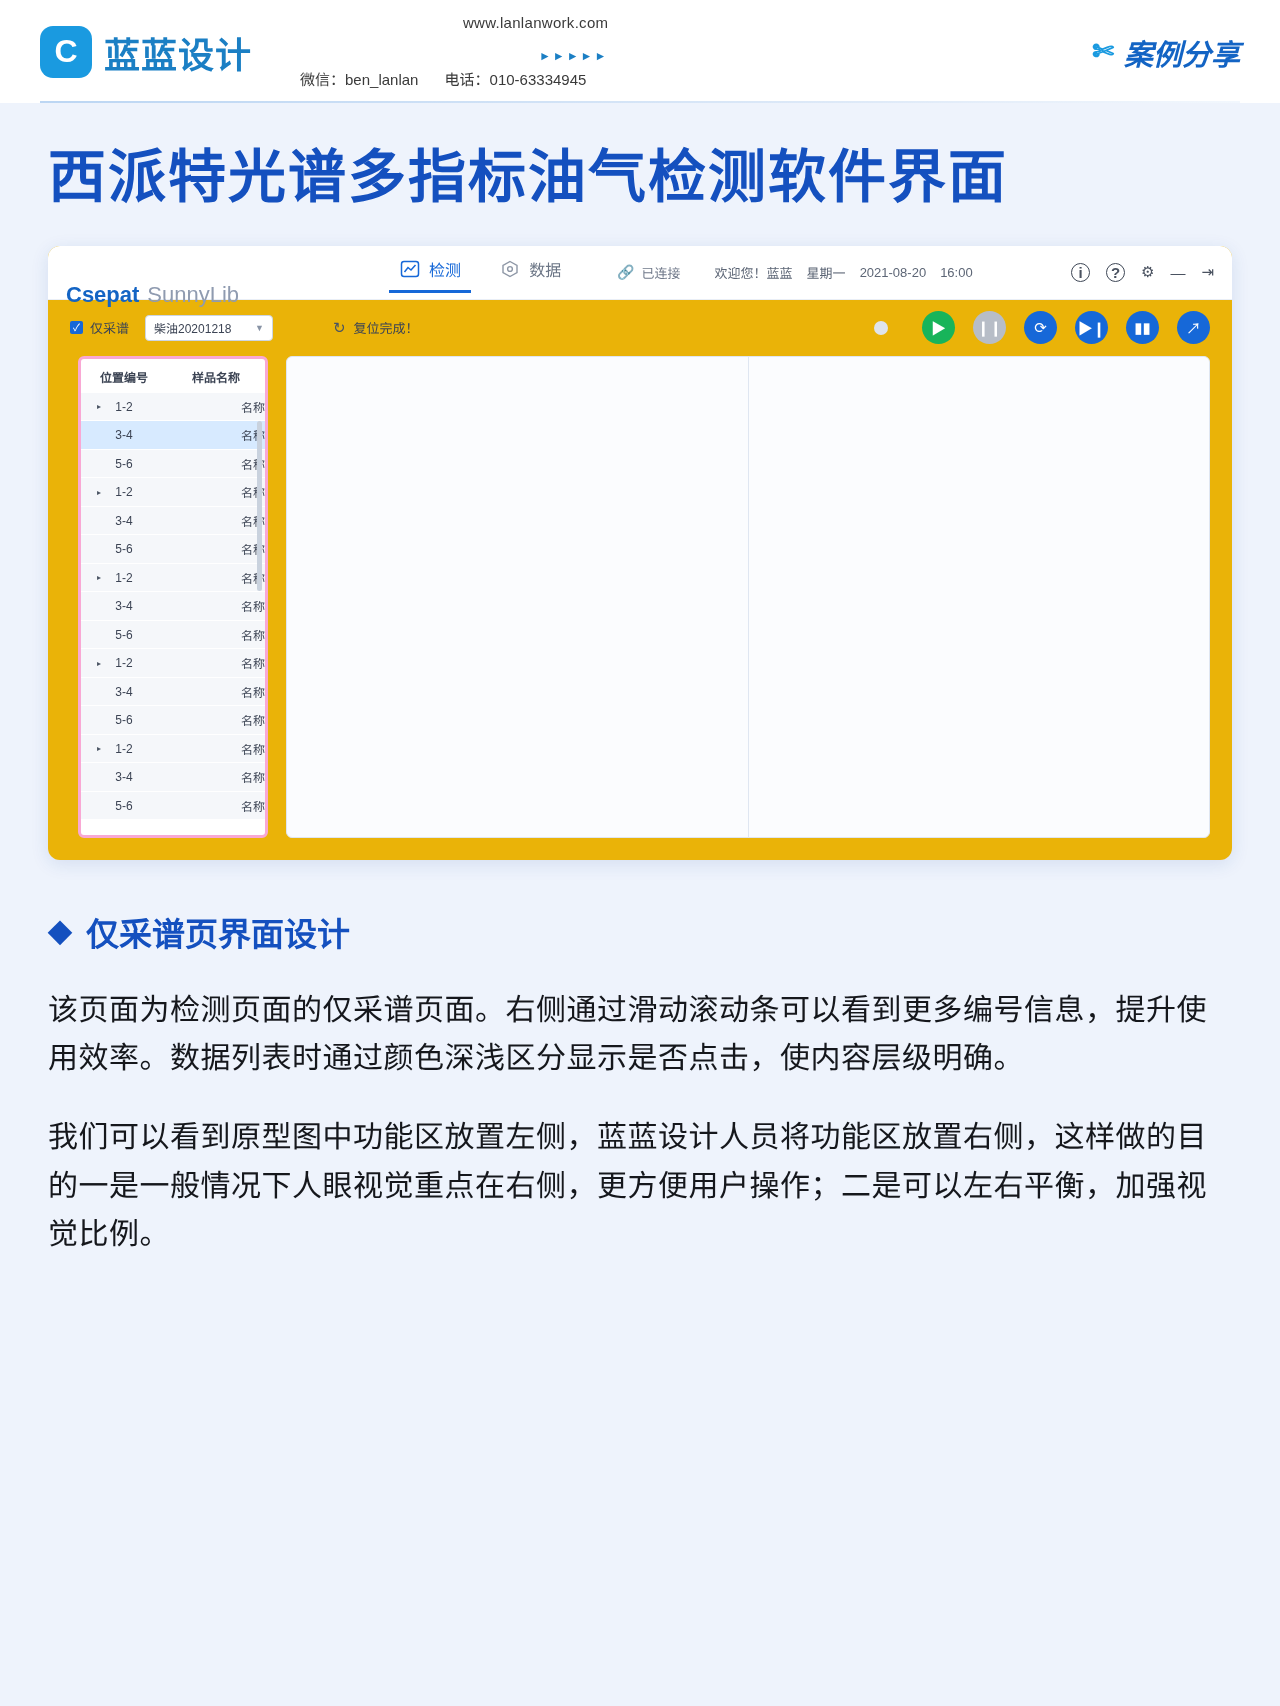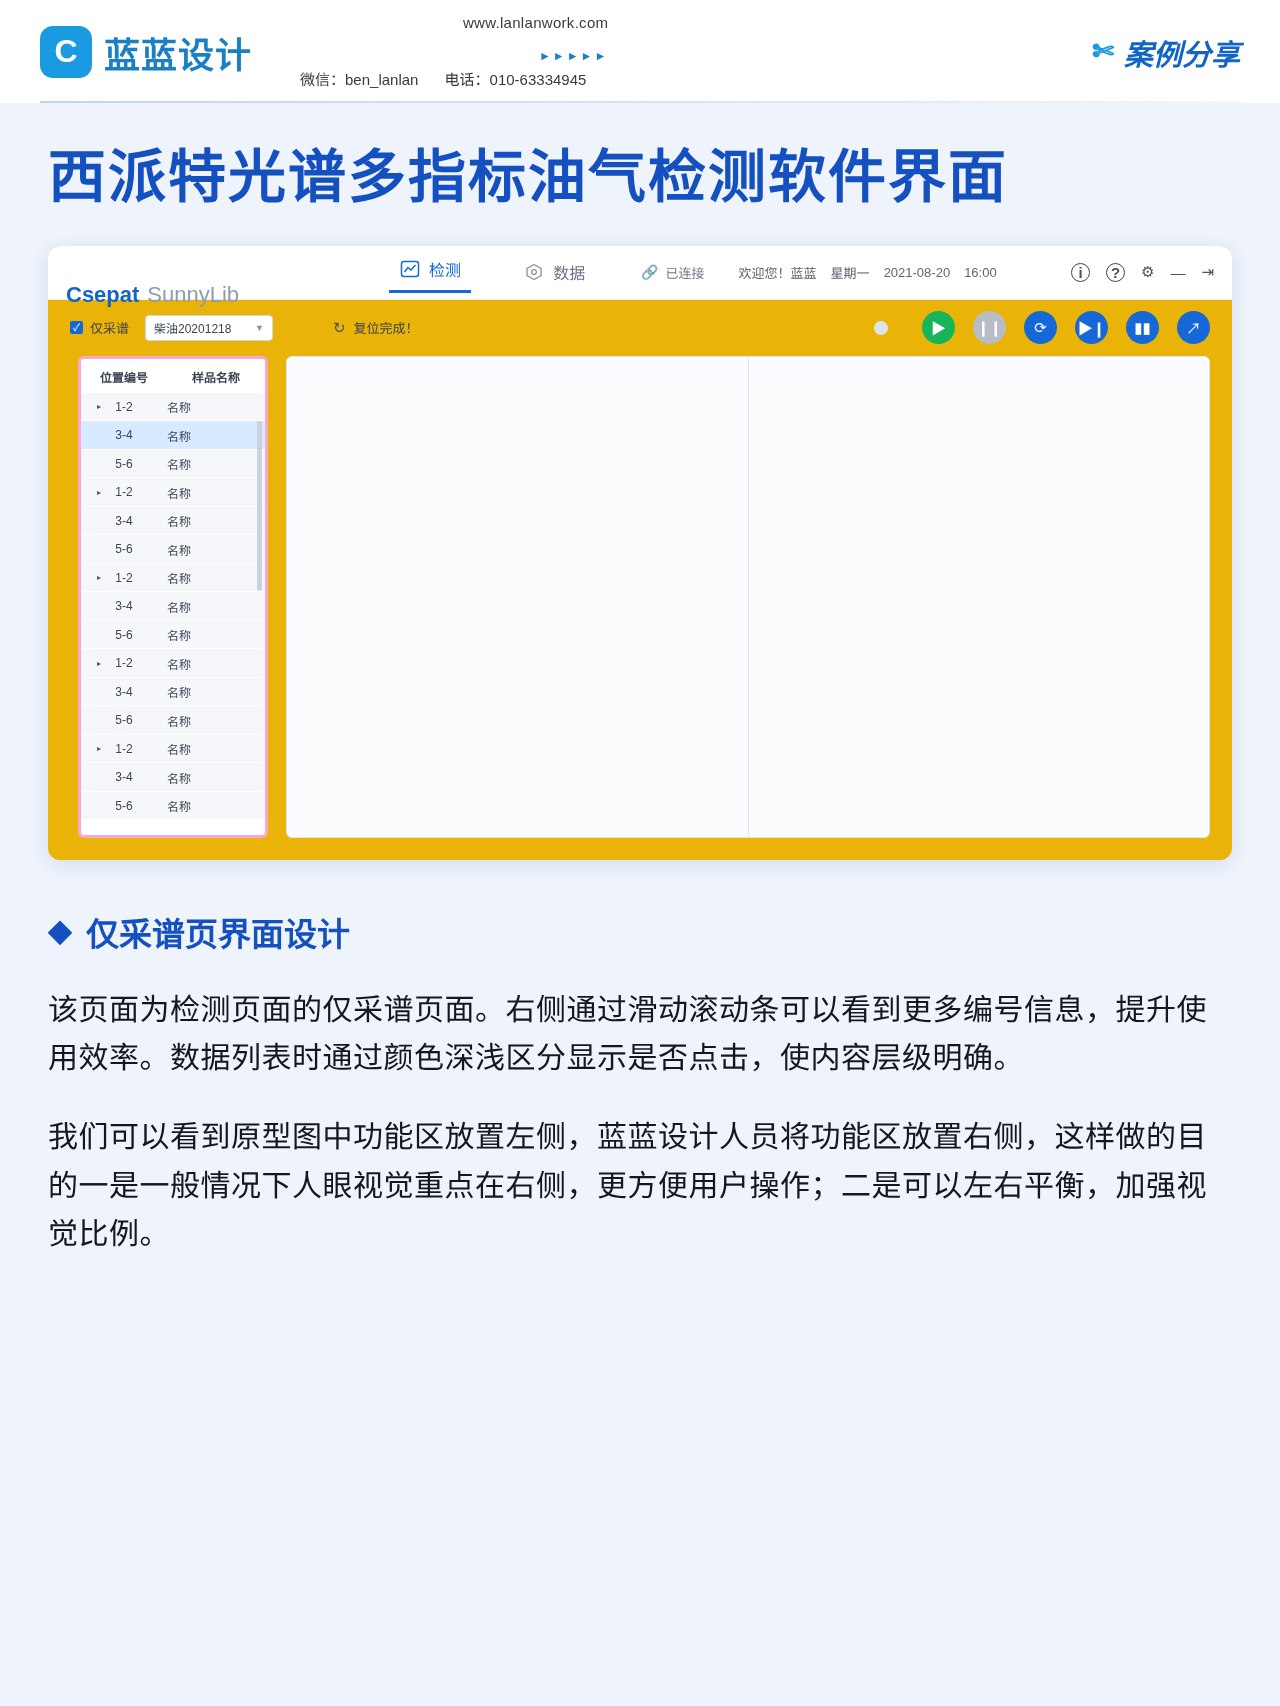--- a/index.html
+++ b/index.html
@@ -126,22 +126,22 @@
   .app-logo {
     display: flex;
     align-items: baseline;
     gap: 8px;
     font-size: 22px;
   }
   .app-logo .c1 { color: #1364c4; font-weight: bold; }
   .app-logo .c2 { color: #8f9bb0; margin-top: 45px; }
   .nav-group {
     display: flex;
-    align-items: flex-end;
-    gap: 42px;
+    align-items: flex-start;
+    gap: 18px;
     margin-left: 150px;
   }
   .nav-item {
     display: flex;
     align-items: center;
     gap: 8px;
     font-size: 16px;
     color: #6b7585;
     padding: 6px 10px 9px 10px;
     cursor: pointer;
@@ -317,21 +317,21 @@
   }
   .list-row.sel { background: #d7eaff; }
   .list-row .c-a {
     width: 86px;
     display: flex;
     align-items: center;
     justify-content: center;
     gap: 5px;
     position: relative;
   }
-  .list-row .c-b { flex: 1; text-align: left; }
+  .list-row .c-b { flex: 1; text-align: right; font-family: Liberation Mono, monospace; }
   .tri {
     color: #4a5463;
     font-size: 8px;
     position: absolute;
     left: 16px;
   }
   .list-scroll {
     position: absolute;
     right: 3px;
     top: 62px;

